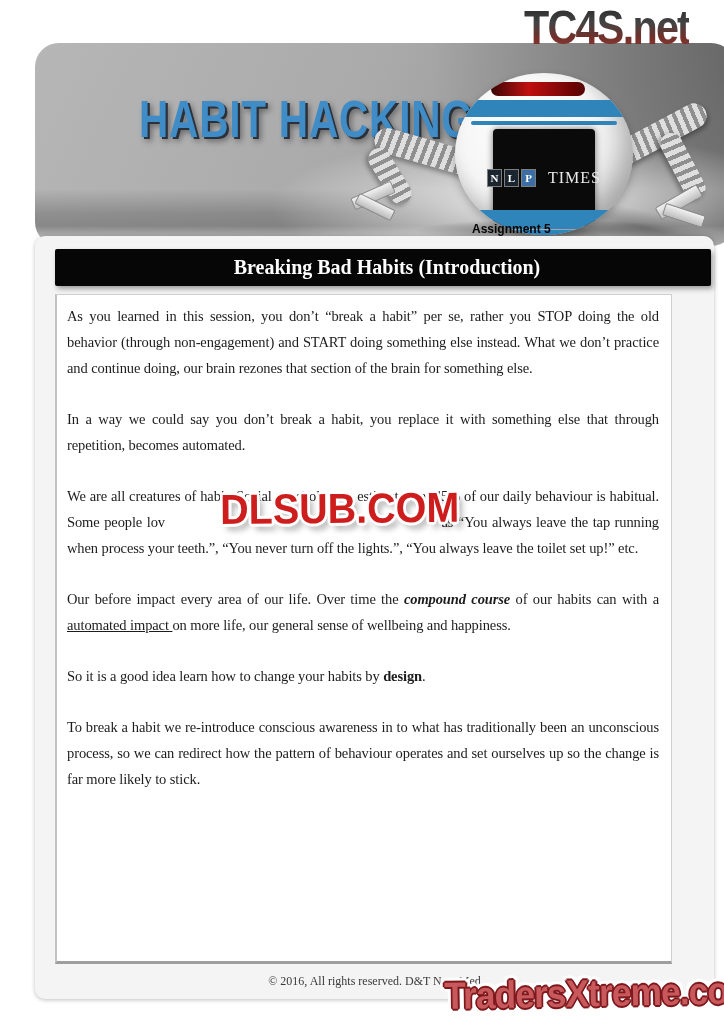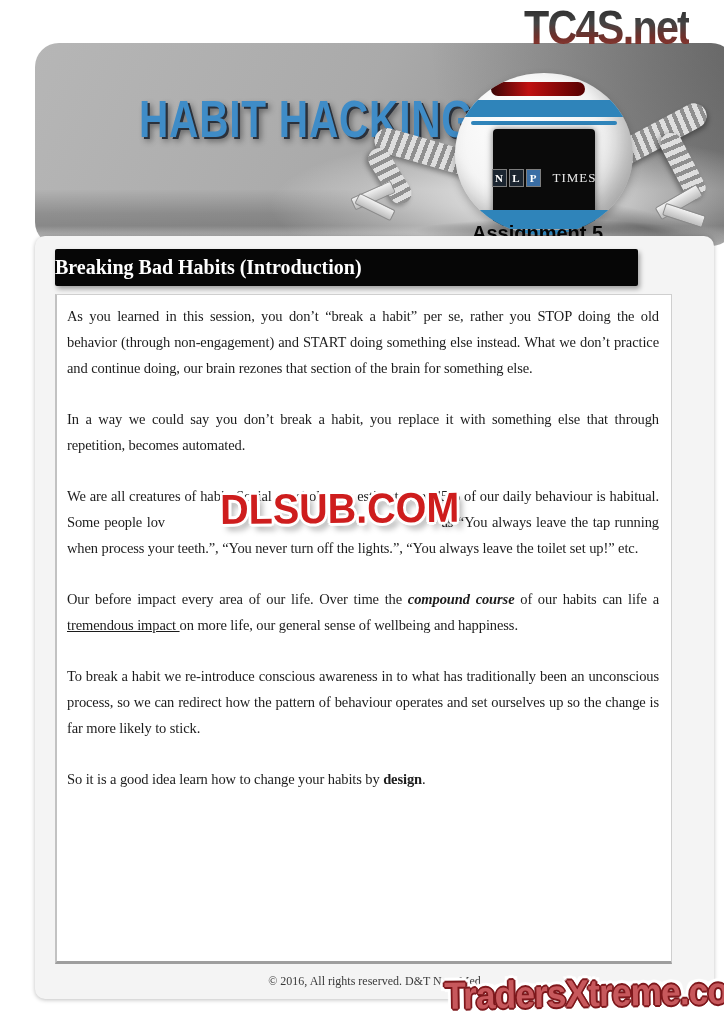--- a/index.html
+++ b/index.html
@@ -19,21 +19,21 @@
   }
   .habit-title{
     position:absolute;left:104px;top:46px;
     font-family:"Liberation Sans",sans-serif;font-weight:bold;font-size:52px;
     letter-spacing:1px;color:#3f8cc7;transform:scaleX(.78);transform-origin:left top;
     text-shadow:3px 2px 0 #2b313b,5px 4px 7px rgba(0,0,0,.45);
     white-space:nowrap;
   }
   .assignment{
     position:absolute;left:437px;top:179px;
-    font-family:"Liberation Sans",sans-serif;font-weight:bold;font-size:20px;color:#050505;
+    font-family:"Liberation Sans",sans-serif;font-weight:bold;font-size:12px;color:#050505;
   }
   
   .robot{position:absolute;left:350px;top:0;width:325px;height:203px;}
   .robot-shadow{
     position:absolute;left:28px;top:176px;width:270px;height:24px;border-radius:50%;
     background:radial-gradient(ellipse at center, rgba(0,0,0,.5) 0%, rgba(0,0,0,0) 70%);
   }
   .robot-shadow2{
     position:absolute;left:150px;top:168px;width:220px;height:34px;border-radius:50%;
     background:radial-gradient(ellipse at center, rgba(0,0,0,.28) 0%, rgba(0,0,0,0) 70%);
@@ -62,21 +62,21 @@
   .band-thin{position:absolute;left:16px;top:48px;width:146px;height:4px;background:#2f84ba;border-radius:2px;}
   .screen{
     position:absolute;left:38px;top:56px;width:102px;height:97px;background:#0a0a0a;border-radius:4px;
     box-shadow:0 0 7px rgba(0,0,0,.55);display:flex;align-items:center;justify-content:center;
   }
   .nlp{display:flex;align-items:center;gap:2px;}
   .nlp-box{width:13px;height:16px;border:1px solid #7d7d7d;background:#1b2530;color:#fff;
     font-family:"Liberation Serif",serif;font-weight:bold;font-size:11px;
     display:flex;align-items:center;justify-content:center;}
   .nlp-box.p{background:#3a6ea5;}
-  .nlp-times{color:#e9e9e9;font-family:"Liberation Serif",serif;font-size:13px;letter-spacing:1px;margin-left:10px;}
+  .nlp-times{color:#e9e9e9;font-family:"Liberation Serif",serif;font-size:16px;letter-spacing:1px;margin-left:10px;}
   .screen-line{position:absolute;right:6px;bottom:4px;width:24px;height:2px;background:#5c5c5c;}
   .notch{position:absolute;left:60px;top:157px;width:60px;height:9px;background:#2f84ba;border-radius:2px;}
   .band-bottom{position:absolute;left:0;bottom:6px;width:100%;height:19px;background:#2f84ba;}
   
   .tc4s{
     position:absolute;left:524px;top:0;z-index:7;white-space:nowrap;
     font-family:"Liberation Sans",sans-serif;font-weight:bold;font-size:48px;letter-spacing:-2px;
     transform:scaleX(.86);transform-origin:left top;
     background:linear-gradient(180deg,#222222 12%,#3a3a3a 42%,#6a251f 68%,#96372d 94%);
     -webkit-background-clip:text;background-clip:text;color:transparent;opacity:.95;
@@ -99,24 +99,24 @@
       -1px -1px 0 #7e181c,1px -1px 0 #7e181c,-1px 1px 0 #7e181c,1px 1px 0 #7e181c,
       -5px 0 1px #fff,5px 0 1px #fff,0 -5px 1px #fff,0 5px 1px #fff,
       -4px -4px 1px #fff,4px -4px 1px #fff,-4px 4px 1px #fff,4px 4px 1px #fff;
   }
   
   .card{
     position:absolute;left:35px;top:236px;width:679px;height:763px;background:#f4f4f4;
     border-radius:10px;box-shadow:0 1px 4px rgba(0,0,0,.25);
   }
   .title-bar{
-    position:absolute;left:20px;top:13px;width:583px;height:37px;background:#060606;border-radius:2px;
+    position:absolute;left:20px;top:13px;width:648px;height:37px;background:#060606;border-radius:2px;
     box-shadow:2px 3px 5px rgba(0,0,0,.35);
     color:#ffffff;font-family:"Liberation Serif",serif;font-weight:bold;font-size:20px;
-    line-height:37px;
+    text-align:center;line-height:37px;padding-left:8px;
   }
   .text-box{
     position:absolute;left:20px;top:58px;width:617px;height:670px;background:#ffffff;
     border:1px solid #cfcfcf;border-left:2px solid #c2c2c2;border-bottom:3px solid #9e9e9e;
     box-sizing:border-box;padding:8px 12px 8px 10px;overflow:hidden;
   }
   .text-box p{
     margin:0 0 25px 0;font-size:14.5px;line-height:26px;text-align:justify;
     color:#1c1c1c;letter-spacing:-.1px;
   }
@@ -169,23 +169,23 @@
 
 <div class="tc4s">TC4S.net</div>
 
 <div class="card">
   <div class="title-bar">Breaking Bad Habits (Introduction)</div>
 
   <div class="text-box">
     <p>As you learned in this session, you don’t “break a habit” per se, rather you STOP doing the old behavior (through non-engagement) and START doing something else instead. What we don’t practice and continue doing, our brain rezones that section of the brain for something else.</p>
     <p>In a way we could say you don’t break a habit, you replace it with something else that through repetition, becomes automated.</p>
     <p><span>We are all creatures of habit. Social psychologists estimate that 45% of our daily behaviour is habitual. Some people lov</span><span class="gap-spacer"></span><span> as “You always leave the tap running when process your teeth.”, “You never turn off the lights.”, “You always leave the toilet set up!” etc.</span></p>
-    <p><span>Our before impact every area of our life. Over time the </span><span class="bi">compound course</span><span> of our habits can life a </span><span class="u">tremendous impact </span><span>on more life, our general sense of wellbeing and happiness.</span></p>
+    <p><span>Our before impact every area of our life. Over time the </span><span class="bi">compound course</span><span> of our habits can with a </span><span class="u">automated impact </span><span>on more life, our general sense of wellbeing and happiness.</span></p>
+    <p><span>So it is a good idea learn how to change your habits by </span><span class="b">design</span><span>.</span></p>
     <p>To break a habit we re-introduce conscious awareness in to what has traditionally been an unconscious process, so we can redirect how the pattern of behaviour operates and set ourselves up so the change is far more likely to stick.</p>
-    <p><span>So it is a good idea learn how to change your habits by </span><span class="b">design</span><span>.</span></p>
   </div>
 
   <div class="footer-line">© 2016, All rights reserved. D&amp;T New Med</div>
 </div>
 
 <div class="dlsub">DLSUB.COM</div>
 
 <div class="traders">TradersXtreme.com</div>
 
 </body></html>

